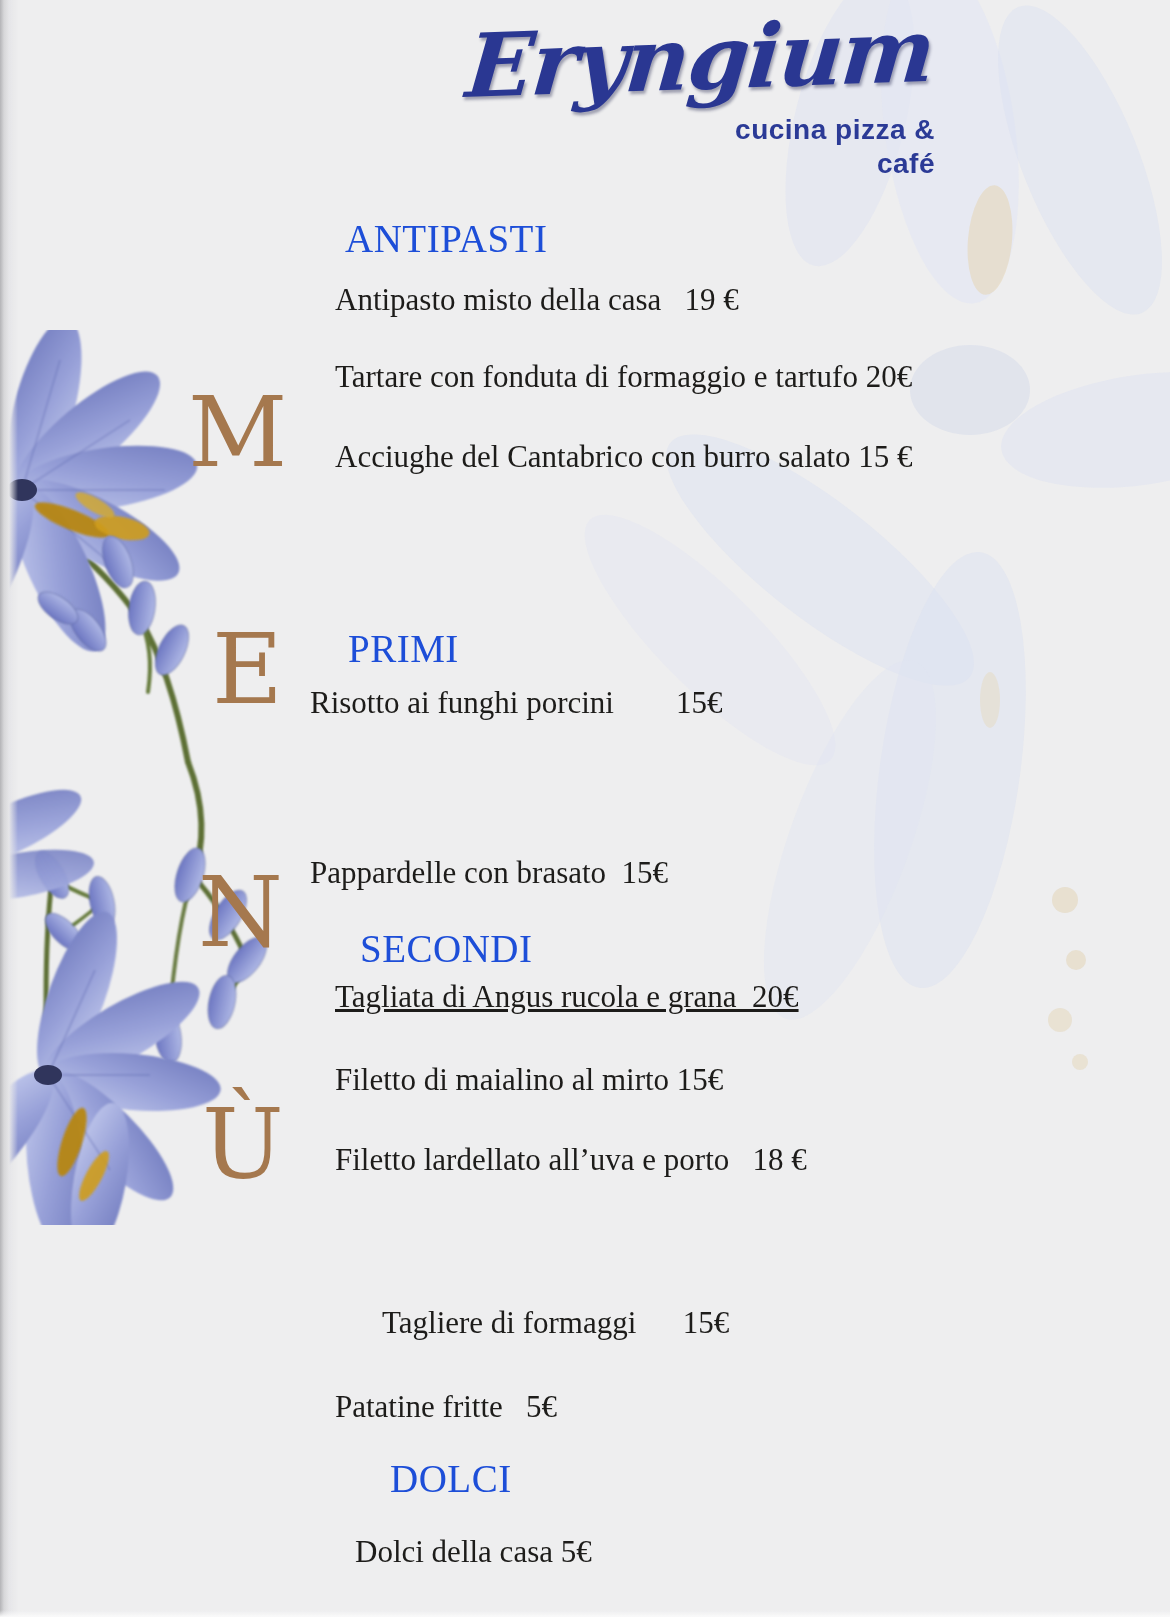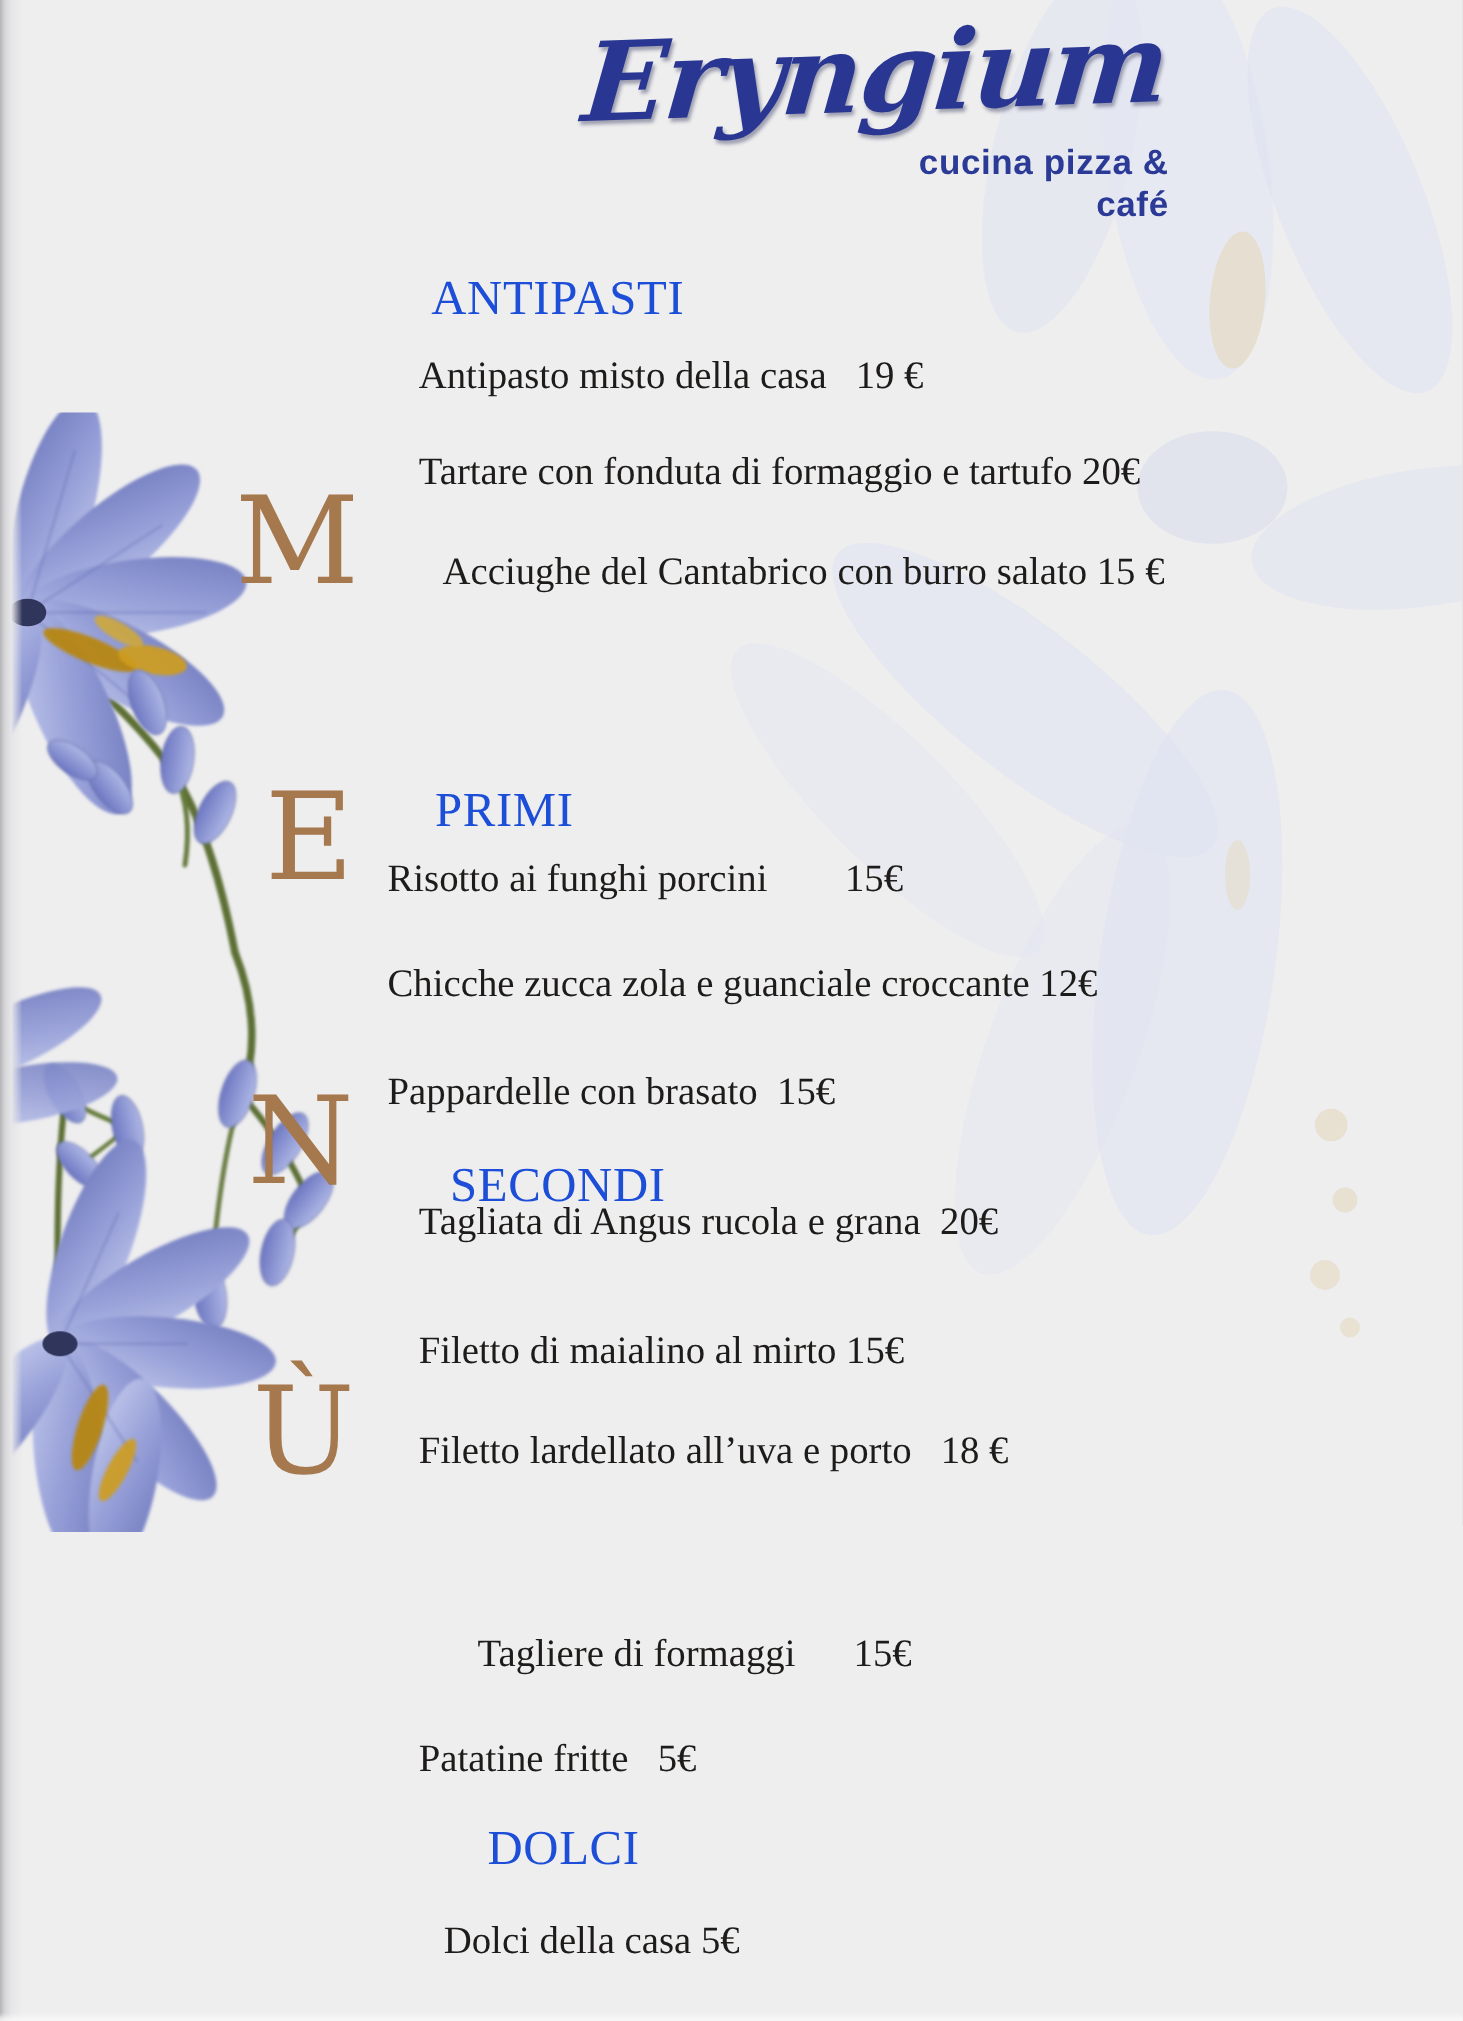--- a/index.html
+++ b/index.html
@@ -173,29 +173,28 @@
   <div class="logo-tagline">cucina pizza &amp; café</div>
 
   <div class="vletter" style="left:188px;top:384px;">M</div>
   <div class="vletter" style="left:212px;top:621px;">E</div>
   <div class="vletter" style="left:198px;top:864px;">N</div>
   <div class="vletter" style="left:202px;top:1096px;">Ù</div>
 
   <div class="sec" style="left:345px;top:216px;">ANTIPASTI</div>
   <div class="item" style="left:335px;top:281px;">Antipasto misto della casa   19 €</div>
   <div class="item" style="left:335px;top:358px;">Tartare con fonduta di formaggio e tartufo 20€</div>
-  <div class="item" style="left:354px;top:438px;text-align:center;">Acciughe del Cantabrico con burro salato 15 €</div>
+  <div class="item" style="left:335px;top:438px;text-align:center;">Acciughe del Cantabrico con burro salato 15 €</div>
 
   <div class="sec" style="left:348px;top:626px;">PRIMI</div>
   <div class="item" style="left:310px;top:684px;">Risotto ai funghi porcini        15€</div>
-  <div class="item" style="left:310px;top:768px;">Chicche zucca zola e guanciale croccante 12€</div>
   <div class="item" style="left:310px;top:854px;">Pappardelle con brasato  15€</div>
 
   <div class="sec" style="left:360px;top:926px;">SECONDI</div>
-  <div class="item" style="left:335px;top:958px;">Tagliata di Angus rucola e grana  20€</div>
+  <div class="item" style="left:335px;top:978px;text-decoration:underline;">Tagliata di Angus rucola e grana  20€</div>
   <div class="item" style="left:335px;top:1061px;">Filetto di maialino al mirto 15€</div>
   <div class="item" style="left:335px;top:1141px;">Filetto lardellato all’uva e porto   18 €</div>
   <div class="item" style="left:335px;top:1304px;margin-left:47px;">Tagliere di formaggi      15€</div>
   <div class="item" style="left:335px;top:1388px;">Patatine fritte   5€</div>
 
   <div class="sec" style="left:390px;top:1456px;">DOLCI</div>
   <div class="item" style="left:355px;top:1533px;">Dolci della casa 5€</div>
 
   <div class="edge-left"></div>
   <div class="edge-bottom"></div>

